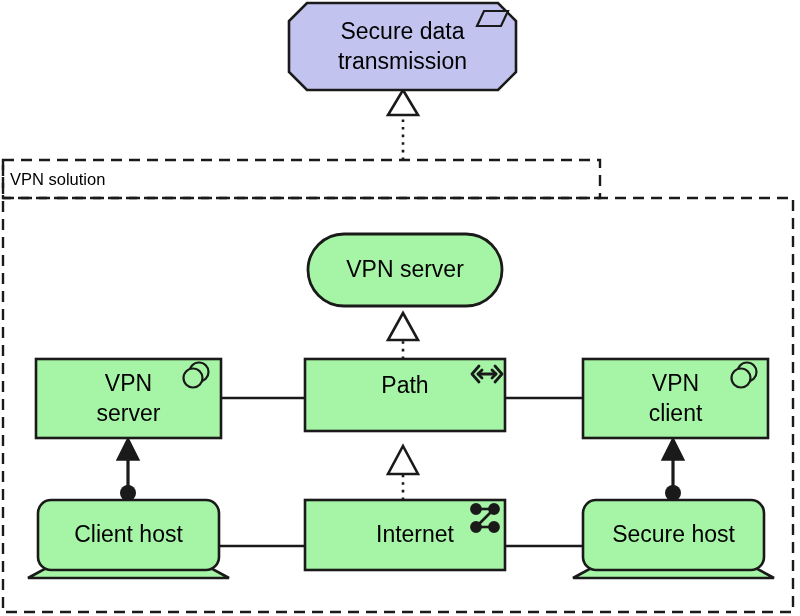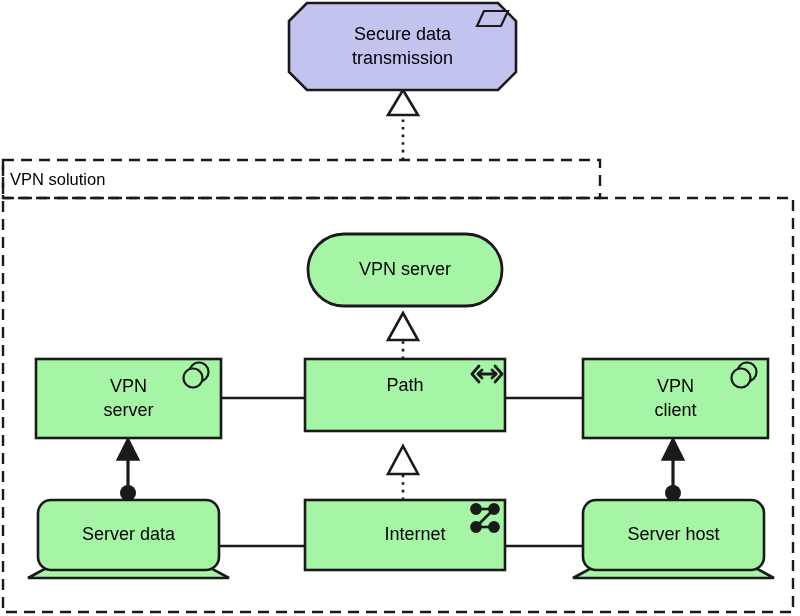--- a/index.html
+++ b/index.html
@@ -7,21 +7,21 @@
     width:800px;height:616px;
     font-family:"Liberation Sans","DejaVu Sans",sans-serif;
     overflow:hidden;
   }
   #canvas{position:relative;width:800px;height:616px;background:#fff;}
   #canvas svg{position:absolute;left:0;top:0;}
   .nodelabel{
     position:absolute;
     display:flex;align-items:center;justify-content:center;
     text-align:center;
-    font-size:18px;color:#000;
+    font-size:23px;color:#000;
     line-height:1.28;
     white-space:pre-line;
     pointer-events:none;
     -webkit-font-smoothing:antialiased;
   }
   .boundary-label{
     position:absolute;
     font-size:16.5px;color:#000;
     display:flex;align-items:center;
     padding-left:7px;
@@ -147,19 +147,19 @@
   <div class="nodelabel" style="left:308px;top:234px;width:194px;height:72px;">VPN server</div>
 
   <div class="nodelabel" style="left:36px;top:359px;width:185px;height:79px;">VPN
 server</div>
 
   <div class="nodelabel" style="left:305px;top:359px;width:200px;height:53px;">Path</div>
 
   <div class="nodelabel" style="left:583px;top:359px;width:185px;height:79px;">VPN
 client</div>
 
-  <div class="nodelabel" style="left:38px;top:500px;width:181px;height:70px;">Server data</div>
+  <div class="nodelabel" style="left:38px;top:500px;width:181px;height:70px;">Client host</div>
 
   <div class="nodelabel" style="left:305px;top:500px;width:220px;height:70px;">Internet</div>
 
-  <div class="nodelabel" style="left:583px;top:500px;width:181px;height:70px;">Server host</div>
+  <div class="nodelabel" style="left:583px;top:500px;width:181px;height:70px;">Secure host</div>
 
 </div>
 
 </body></html>

